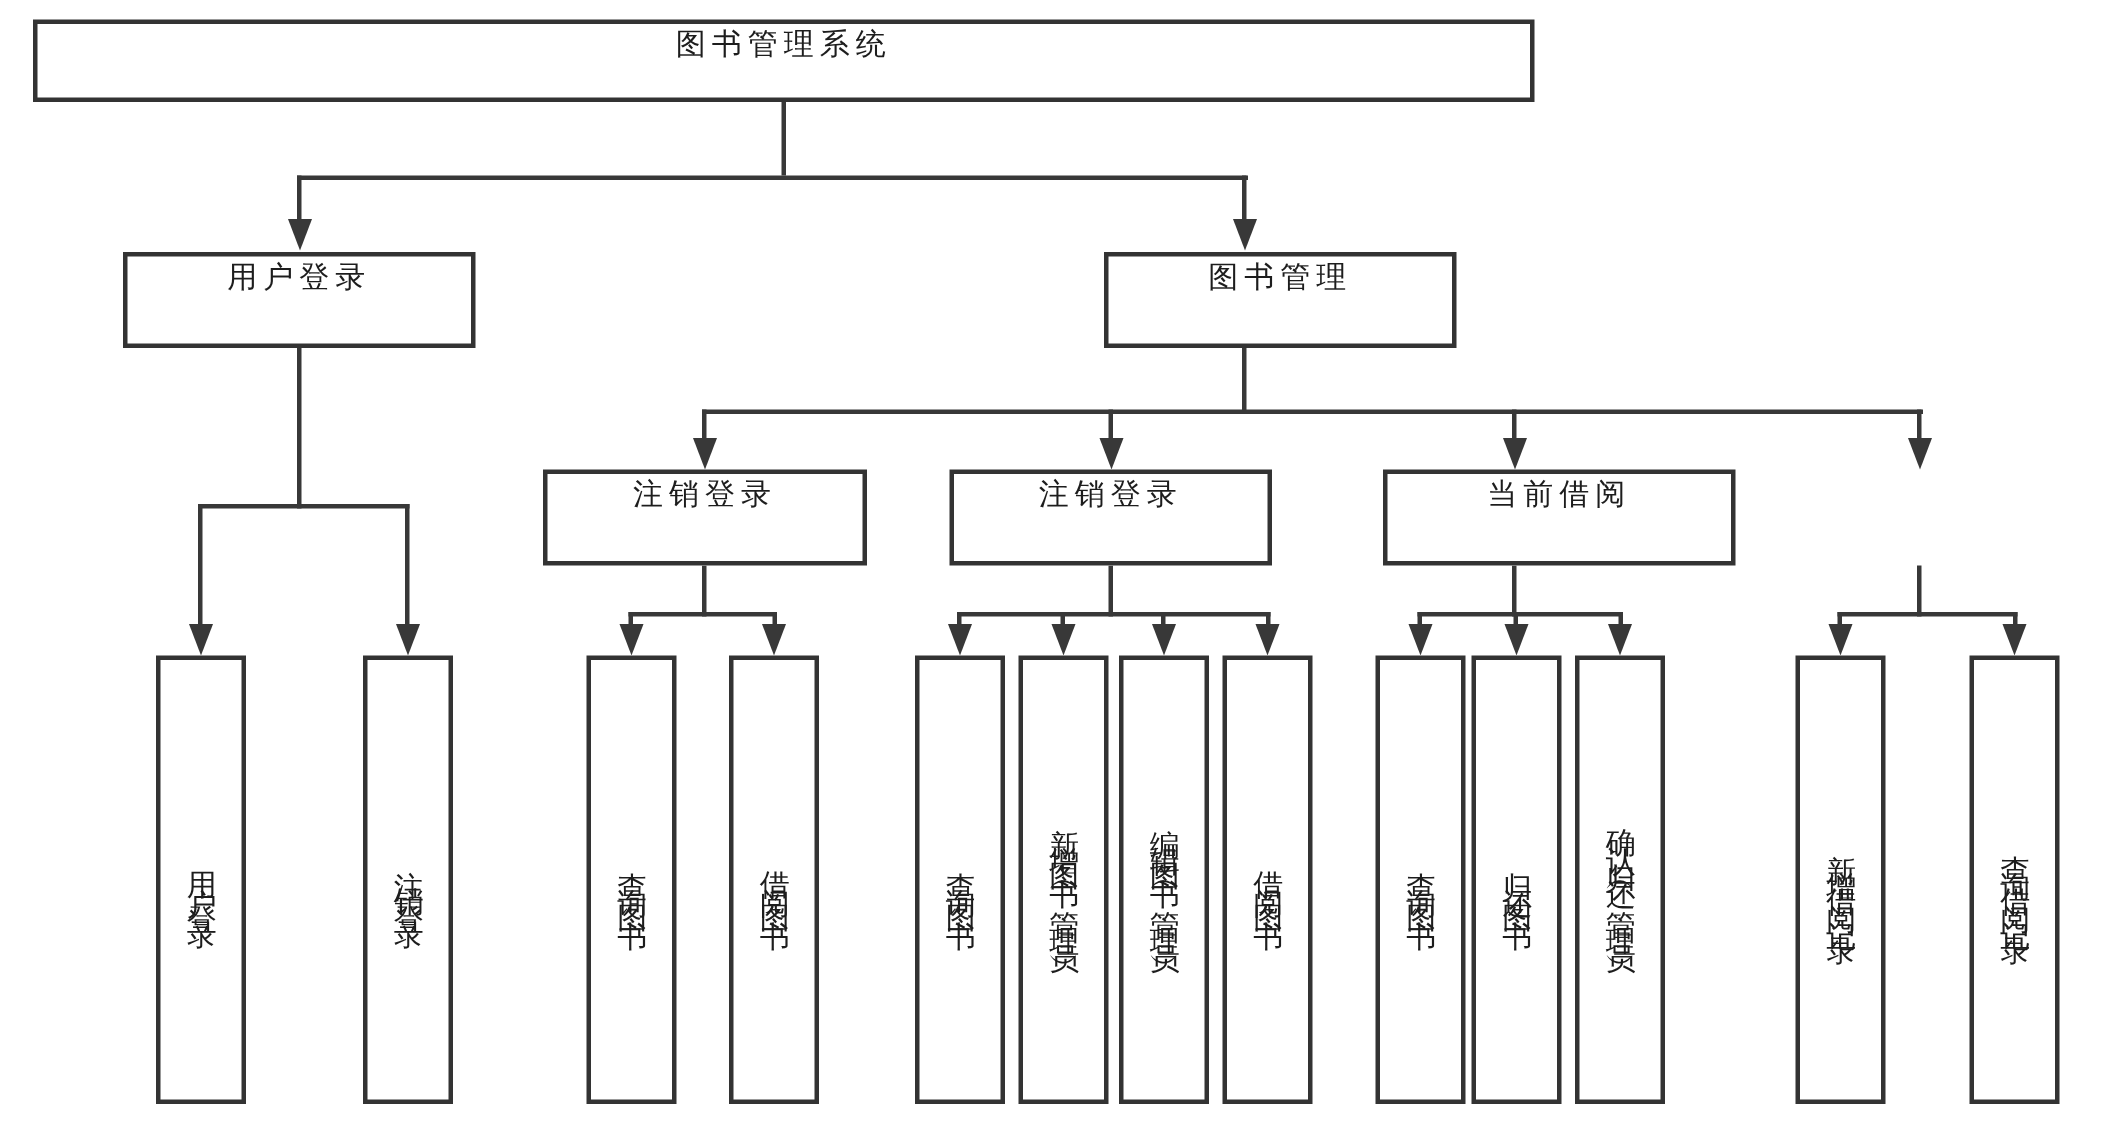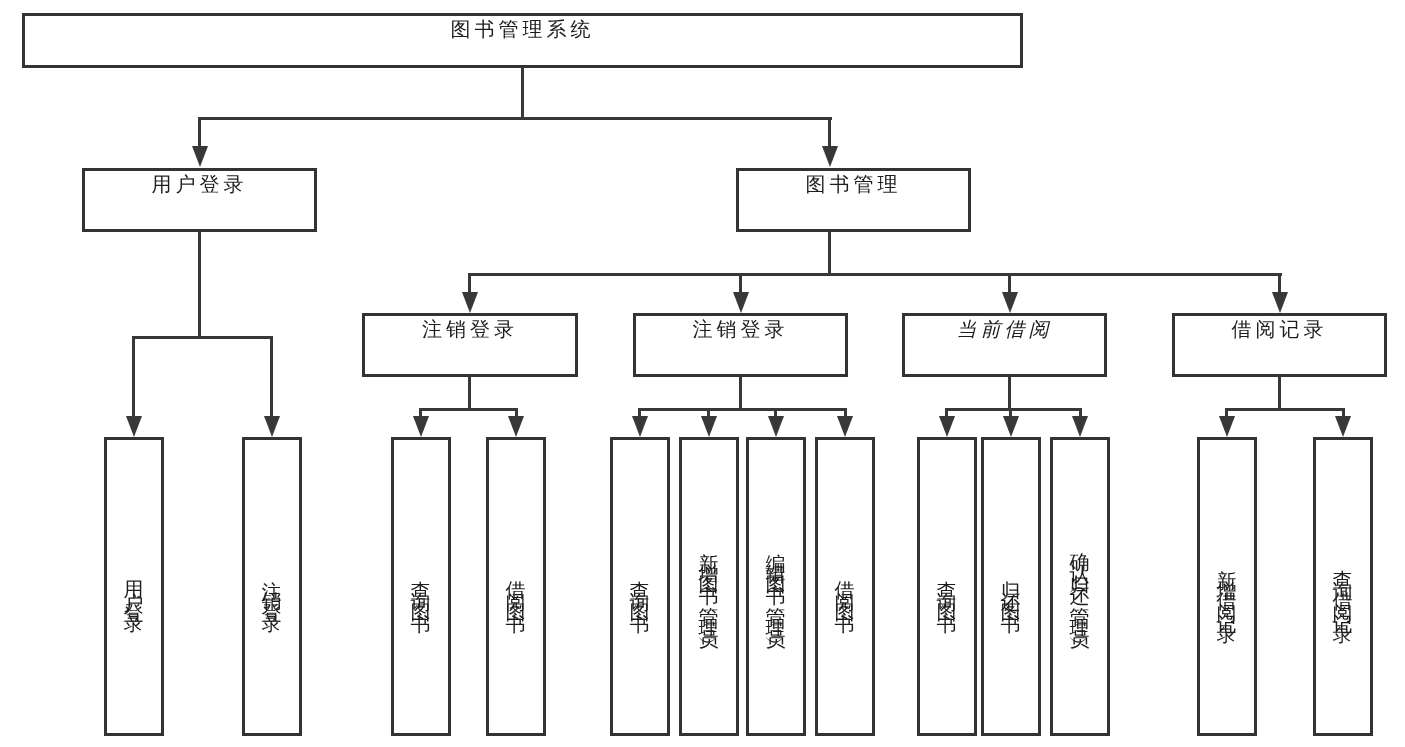--- a/index.html
+++ b/index.html
@@ -107,25 +107,22 @@
   <div class="ah" style="left:1002px;top:292px;"></div>
   <div class="vl" style="left:1278px;top:273px;height:22px;"></div>
   <div class="ah" style="left:1272px;top:292px;"></div>
 
   <div class="hbox" style="left:362px;top:313px;width:216px;height:64px;">
     <span>注销登录</span>
   </div>
   <div class="hbox" style="left:633px;top:313px;width:215px;height:64px;">
     <span>注销登录</span>
   </div>
-  <div class="hbox" style="left:902px;top:313px;width:205px;height:64px;font-style:italic;">
+  <div class="hbox" style="left:922px;top:313px;width:235px;height:64px;">
     <span>当前借阅</span>
-  </div>
-  <div class="hbox" style="left:1172px;top:313px;width:215px;height:64px;">
-    <span>借阅记录</span>
   </div>
 
   <div class="vl" style="left:468px;top:377px;height:34px;"></div>
   <div class="hl" style="left:419px;top:408px;width:99px;"></div>
   <div class="vl" style="left:419px;top:408px;height:10px;"></div>
   <div class="ah" style="left:413px;top:416px;"></div>
   <div class="vl" style="left:515px;top:408px;height:10px;"></div>
   <div class="ah" style="left:508px;top:416px;"></div>
 
   <div class="vl" style="left:739px;top:377px;height:34px;"></div>

